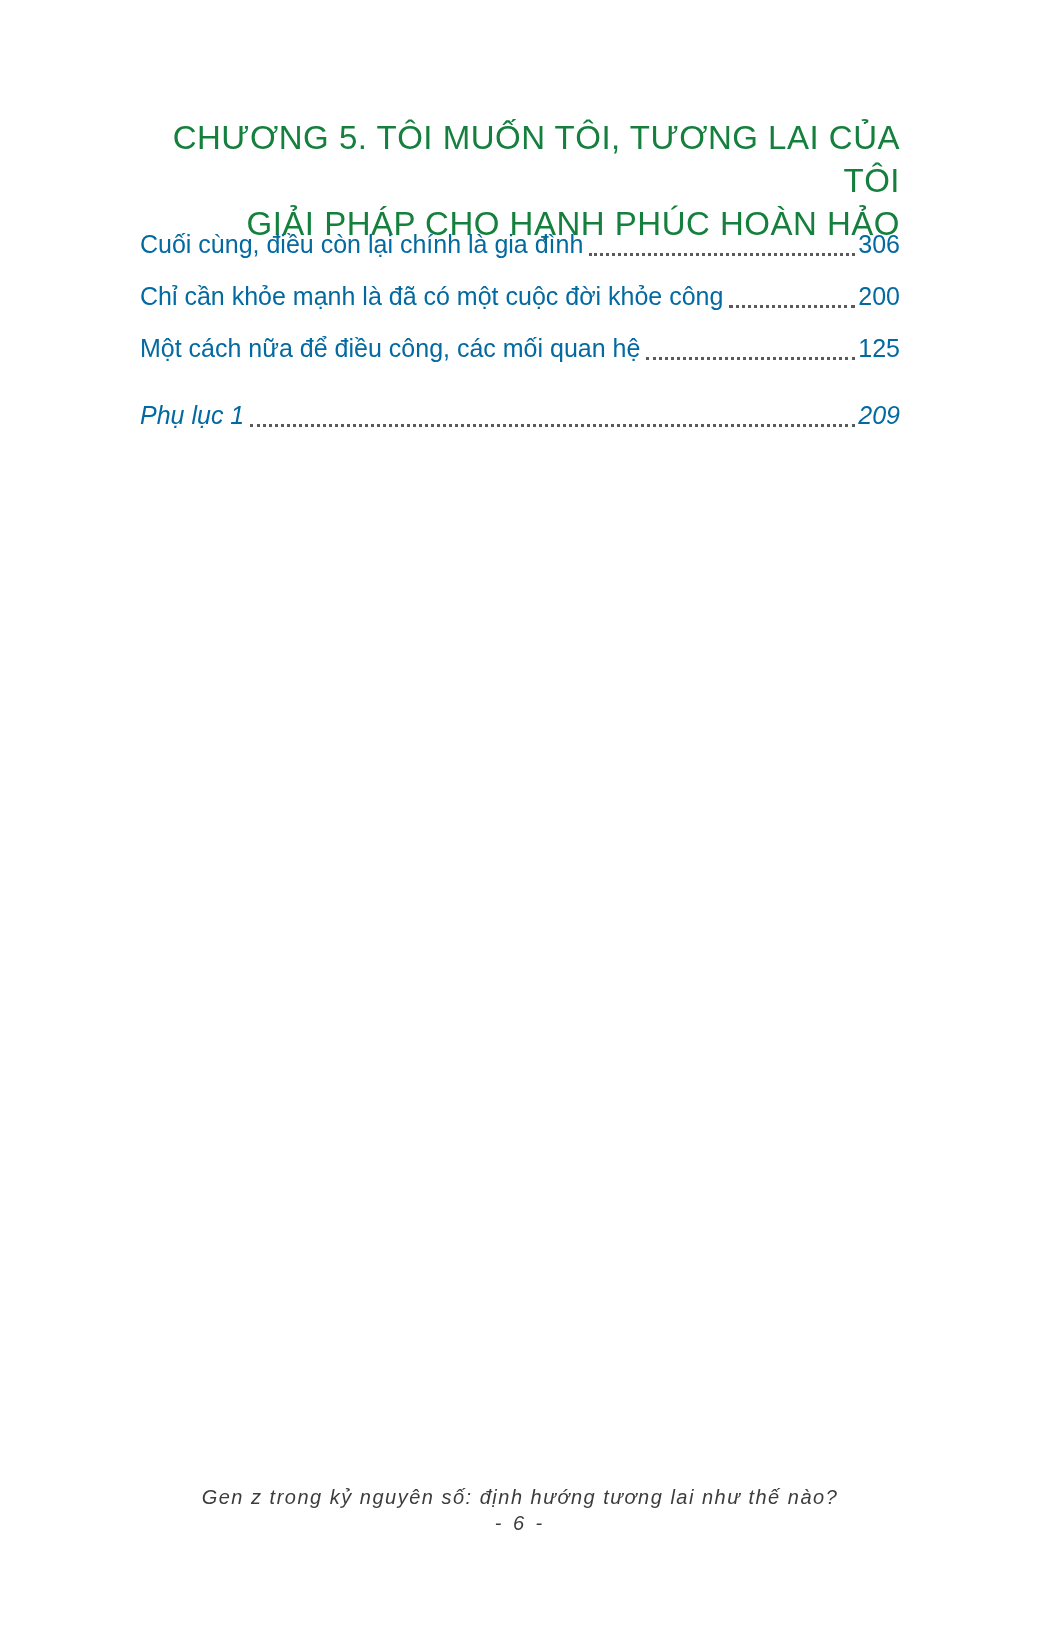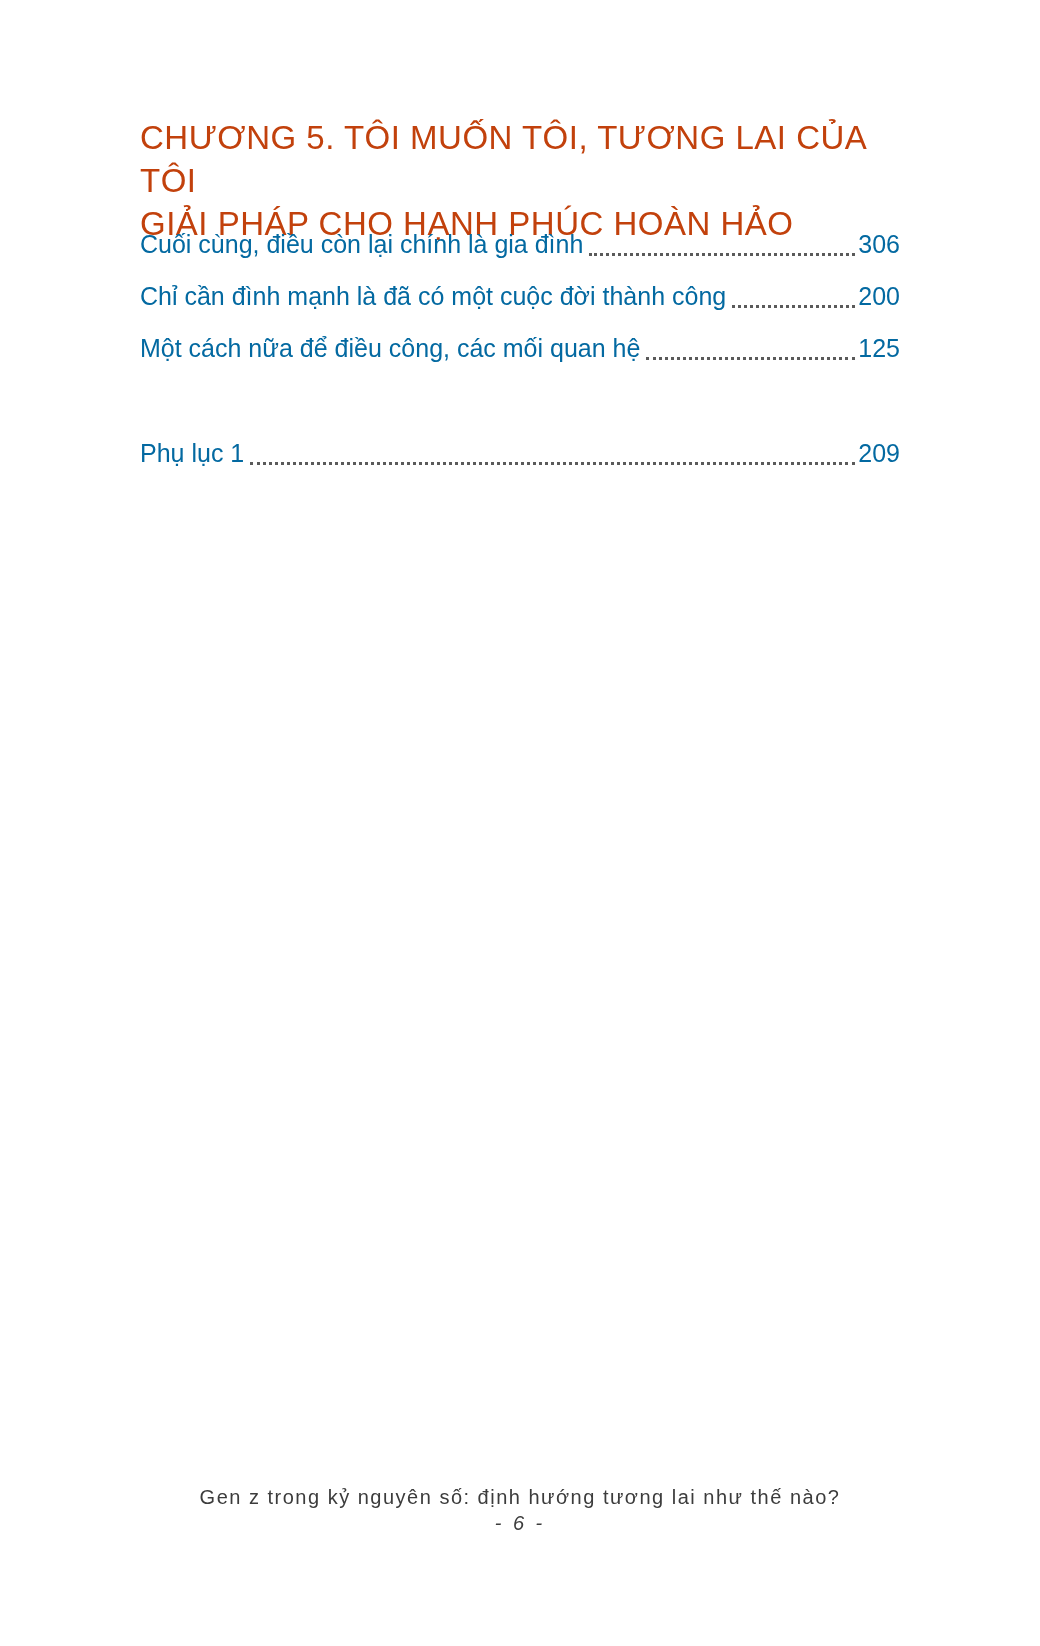--- a/index.html
+++ b/index.html
@@ -20,26 +20,26 @@
     position: absolute;
     left: 140px;
     right: 140px;
     top: 0;
   }
   .heading {
     position: absolute;
     top: 116px;
     left: 0;
     right: 0;
-    text-align: left;
+    text-align: right;
     font-size: 33px;
     line-height: 43px;
     font-weight: 300;
     letter-spacing: 0.5px;
-    color: #c2410c;
+    color: #15803d;
   }
   .toc {
     position: absolute;
     top: 229px;
     left: 0;
     right: 0;
   }
   .toc-row {
     display: flex;
     align-items: flex-end;
@@ -60,34 +60,36 @@
     margin: 0 3px 4px 6px;
     min-width: 10px;
     height: 0;
   }
   .toc-row .pagenum {
     flex: 0 0 auto;
     text-align: right;
     white-space: nowrap;
   }
   .appendix {
-    margin-top: 74px;
+    margin-top: 36px;
+    font-style: italic;
   }
   .footer {
     position: absolute;
     top: 1484px;
     left: 0;
     right: 0;
     text-align: center;
     color: #3c3c3c;
   }
   .footer .running-title {
     font-size: 20px;
     line-height: 26px;
     letter-spacing: 1.5px;
+    font-style: italic;
   }
   .footer .page-number {
     font-size: 20px;
     line-height: 26px;
     letter-spacing: 3px;
     font-style: italic;
   }
 </style>
 </head>
 <body>
@@ -104,21 +106,21 @@
 
       <div class="toc-row">
         <span class="title">Cuối cùng, điều còn lại chính là gia đình</span>
         <span class="dots"></span>
         <span class="pagenum">306</span>
       </div>
 
 
 
       <div class="toc-row">
-        <span class="title">Chỉ cần đình mạnh là đã có một cuộc đời thành công</span>
+        <span class="title">Chỉ cần khỏe mạnh là đã có một cuộc đời khỏe công</span>
         <span class="dots"></span>
         <span class="pagenum">200</span>
       </div>
 
       <div class="toc-row">
         <span class="title">Một cách nữa để điều công, các mối quan hệ</span>
         <span class="dots"></span>
         <span class="pagenum">125</span>
       </div>
 

